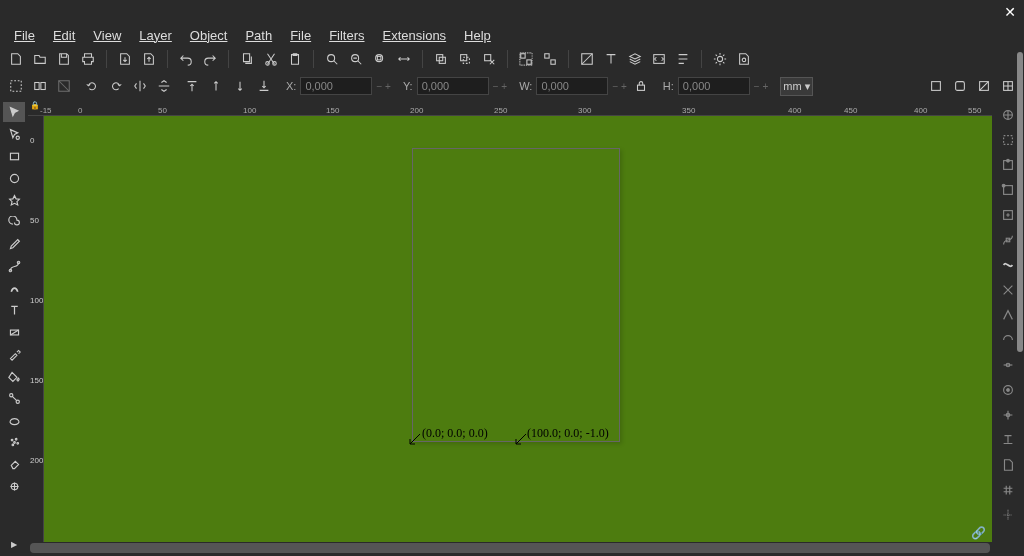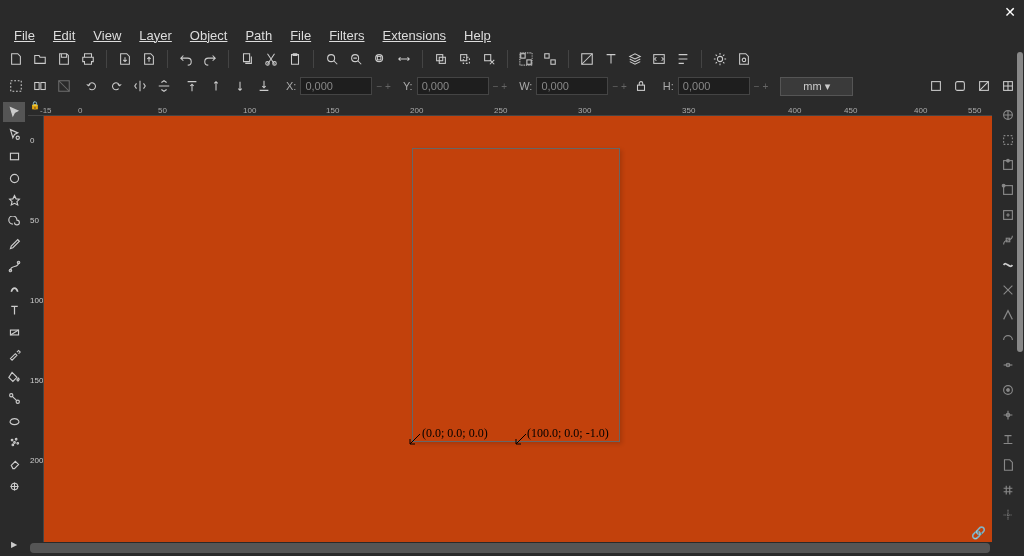--- a/index.html
+++ b/index.html
@@ -8,33 +8,33 @@
 .close-x { color: #fff; cursor: pointer; font-size: 14px; }
 .menubar { height: 22px; background: #2a2a2a; display: flex; align-items: center; padding: 0 6px; gap: 2px; }
 .menu-item { padding: 2px 8px; color: #ddd; font-size: 13px; cursor: pointer; text-decoration: underline; }
 .toolbar { height: 26px; background: #2a2a2a; display: flex; align-items: center; padding: 0 6px; gap: 4px; }
 .toolbar .sep { width: 1px; height: 18px; background: #444; margin: 0 4px; }
 .tbtn { width: 20px; height: 20px; display: flex; align-items: center; justify-content: center; color: #ccc; cursor: pointer; }
 .tbtn svg { width: 14px; height: 14px; stroke: #ccc; fill: none; stroke-width: 1.2; }
 .toolbar2 { height: 28px; background: #2a2a2a; display: flex; align-items: center; padding: 0 6px; gap: 4px; font-size: 11px; color: #aaa; }
 .toolbar2 .lbl { margin-left: 8px; }
 .toolbar2 input.numfield { width: 72px; background: #1e1e1e; color: #888; border: 1px solid #444; padding: 2px 4px; font-size: 11px; }
-.unit-sel { background: #3a3a3a; color: #ccc; border: 1px solid #555; padding: 2px 22px; font-size: 11px; margin-left: 8px; cursor: pointer; }
+.unit-sel { background: #3a3a3a; color: #ccc; border: 1px solid #555; padding: 2px 2px; font-size: 11px; margin-left: 8px; cursor: pointer; }
 .main-area { display: flex; height: 454px; }
 .tool-left { width: 28px; background: #2a2a2a; display: flex; flex-direction: column; align-items: center; padding-top: 2px; gap: 2px; }
 .tool-left .tb { width: 22px; height: 20px; display: flex; align-items: center; justify-content: center; cursor: pointer; }
 .tool-left .tb.active { background: #555; }
 .tool-left .tb svg { width: 13px; height: 13px; stroke: #ccc; fill: none; stroke-width: 1.4; }
 .center { flex: 1; display: flex; flex-direction: column; position: relative; }
 .ruler-h { height: 16px; background: #2a2a2a; display: flex; align-items: flex-end; overflow: hidden; font-size: 8px; color: #aaa; border-bottom: 1px solid #444; position: relative; }
 .ruler-h .rmark { position: absolute; bottom: 0; font-size: 8px; }
 .canvas-wrap { flex: 1; display: flex; }
 .ruler-v { width: 16px; background: #2a2a2a; border-right: 1px solid #444; position: relative; overflow: hidden; }
 .ruler-v .rmark { position: absolute; left: 2px; font-size: 8px; white-space: nowrap; }
-.canvas { flex: 1; background: #c2410c; position: relative; overflow: hidden; }
+.canvas { flex: 1; background: #4d7c0f; position: relative; overflow: hidden; }
 .page-rect { position: absolute; left: 368px; top: 32px; width: 208px; height: 294px; border: 1px solid #666; box-shadow: 2px 2px 4px rgba(0,0,0,0.15); }
 .coord-label { position: absolute; font-family: serif; font-size: 12px; color: #000; }
 .scroll-h { height: 12px; background: #2a2a2a; display: flex; }
 .scroll-h .track { flex: 1; background: #333; border-radius: 4px; margin: 1px 2px; position: relative; }
 .scroll-h .thumb { position: absolute; left: 0; top: 0; bottom: 0; width: 100%; background: #555; border-radius: 4px; }
 .right-panels { width: 32px; background: #2a2a2a; display: flex; flex-direction: column; align-items: center; padding-top: 4px; gap: 3px; }
 .right-panels .rb { width: 22px; height: 22px; display: flex; align-items: center; justify-content: center; cursor: pointer; color: #888; }
 .right-panels .rb svg { width: 14px; height: 14px; stroke: #888; fill: none; stroke-width: 1.3; }
 .right-panels .rb.active svg { stroke: #ccc; }
 .vscrollbar { position: absolute; right: 0; top: 0; bottom: 0; width: 8px; }

